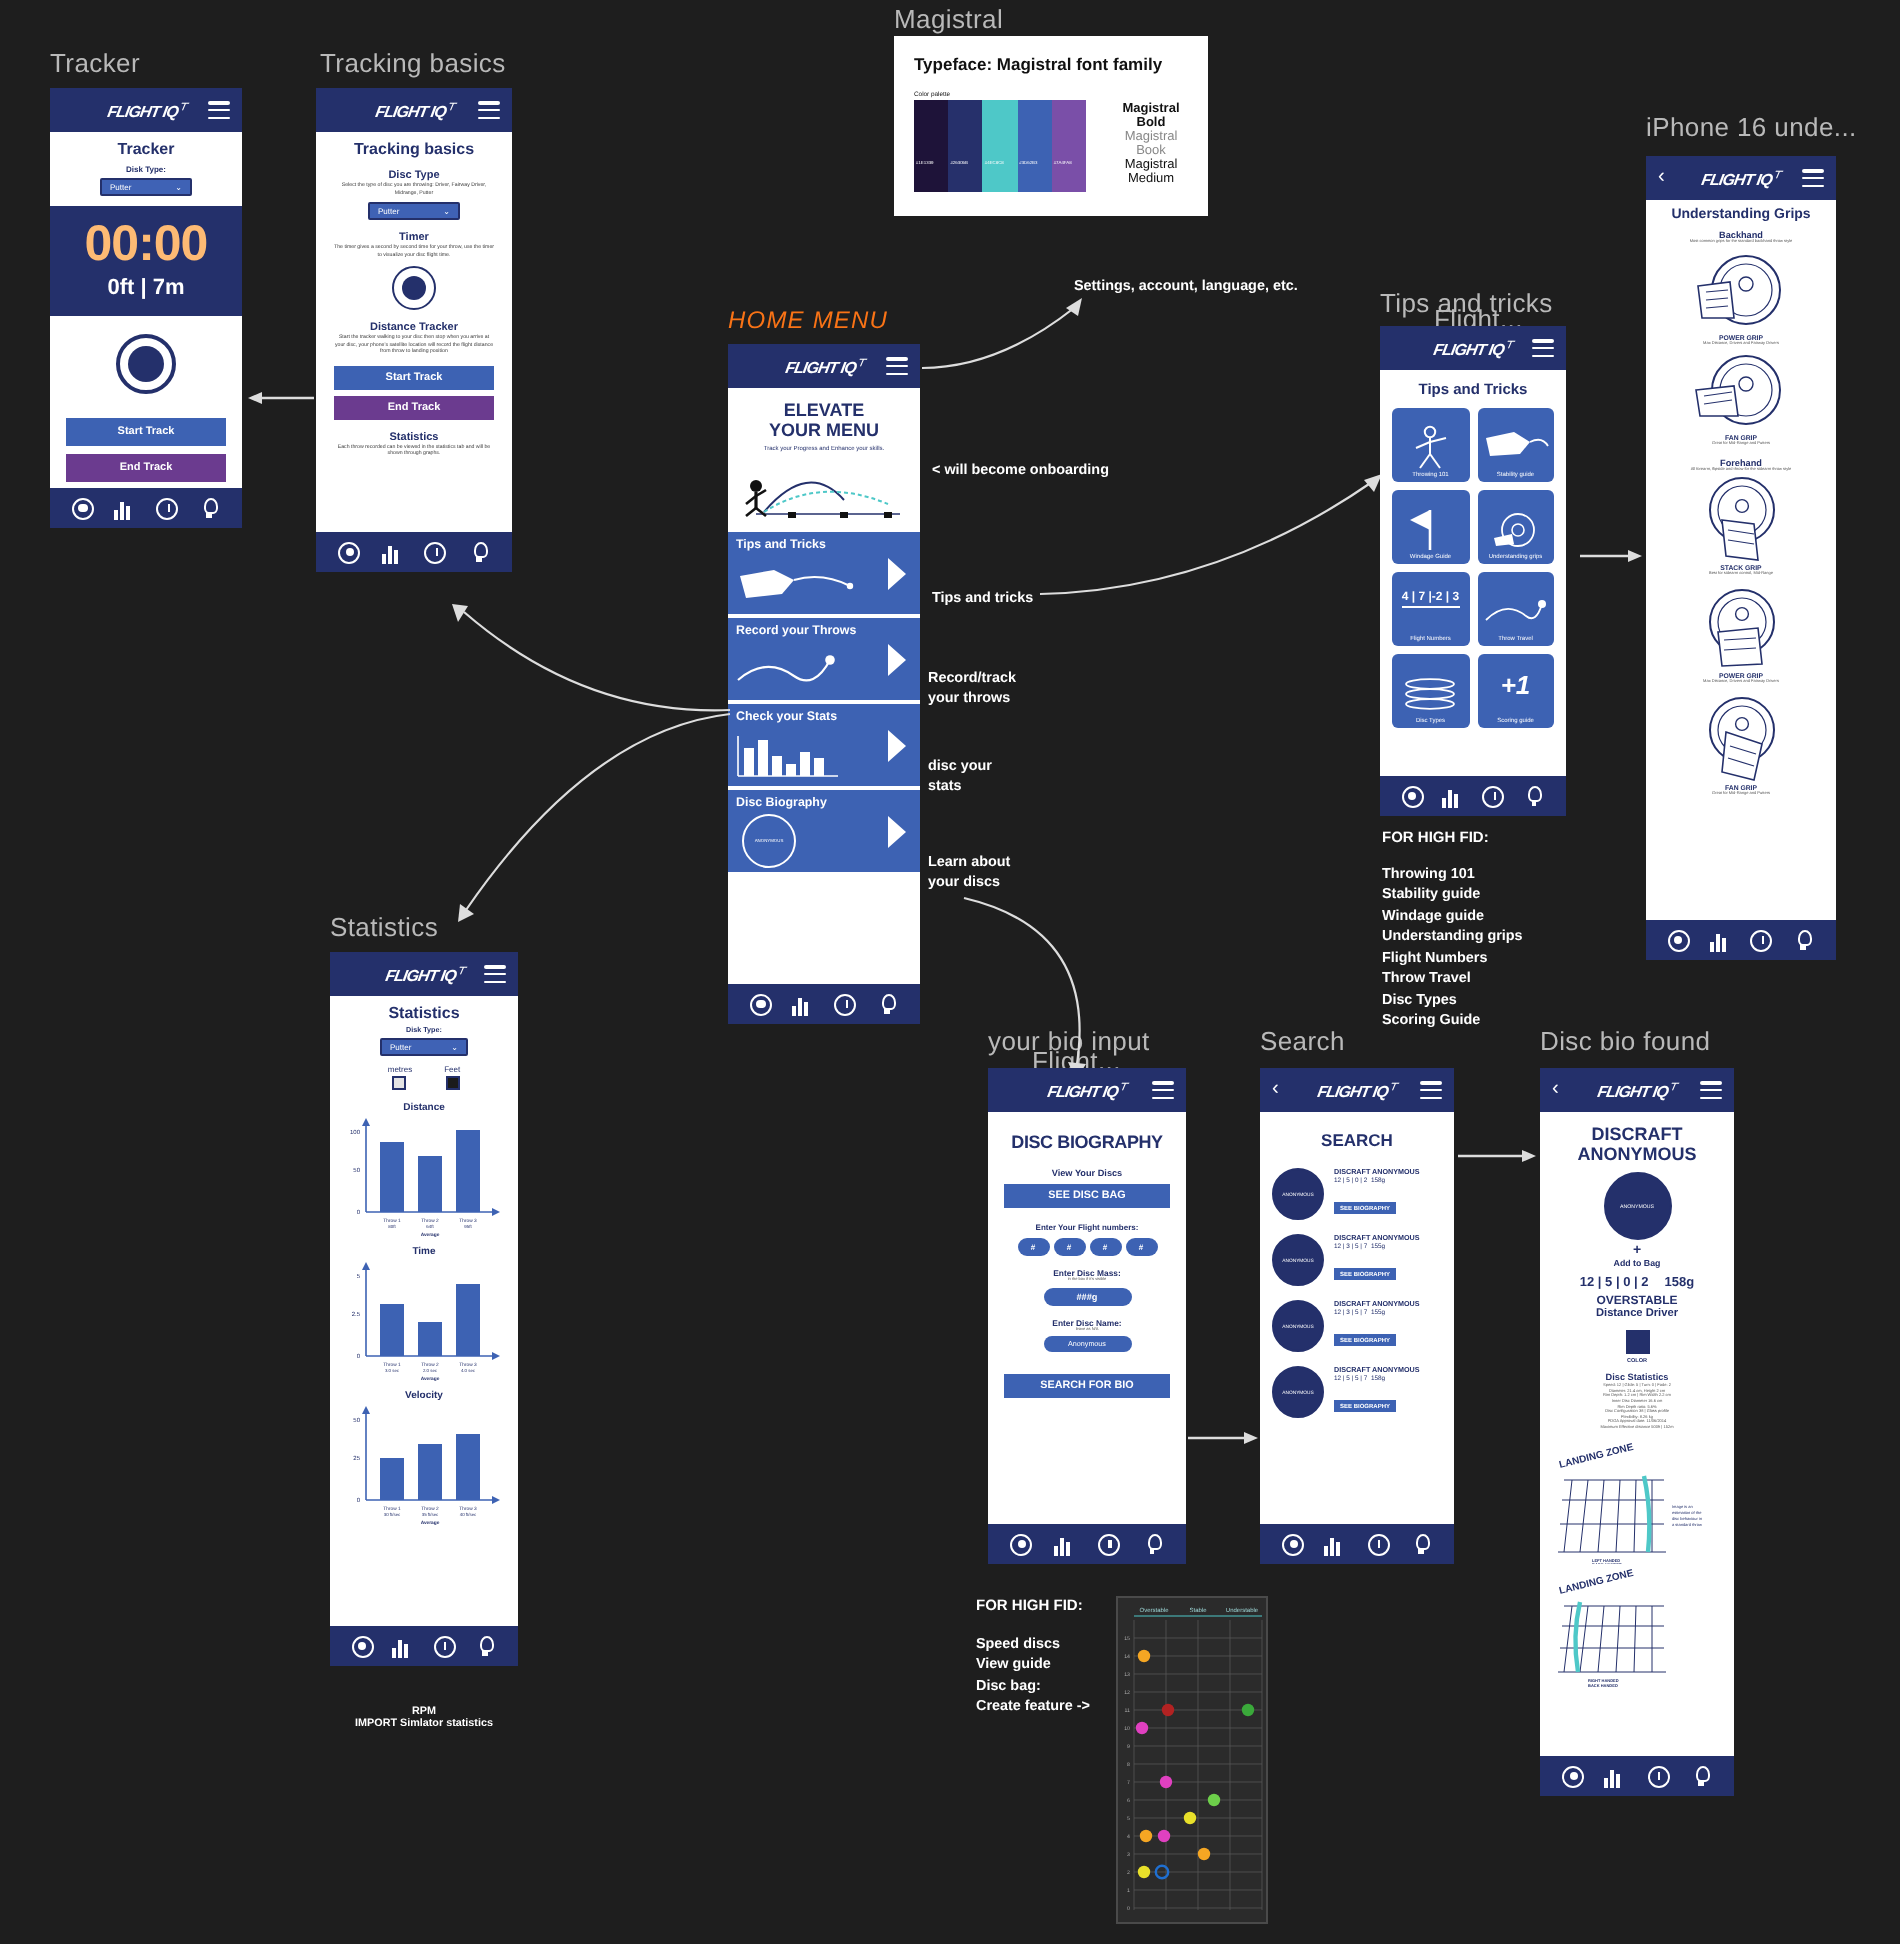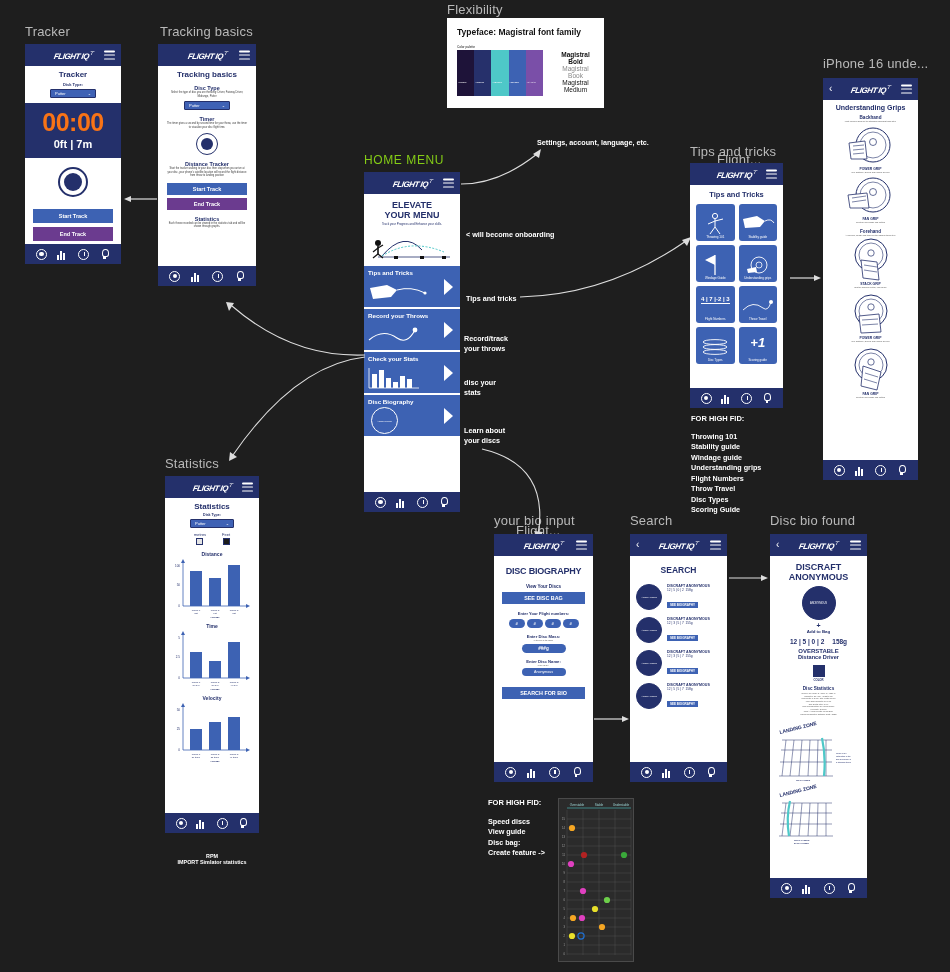--- a/index.html
+++ b/index.html
@@ -81,21 +81,21 @@
     font-size:4px; padding:1px 4px; border-radius:1px;
     display:flex; justify-content:space-between; align-items:center;
   }
   .btn-blue { background:#3d62b3; color:#fff; font-weight:bold; text-align:center; }
   .btn-purple { background:#6b3b8f; color:#fff; font-weight:bold; text-align:center; }
 
   
   #tracker { left:25px; top:44px; width:96px; height:220px; }
   .trk-head { padding:4px 0 5px; }
   .trk-timer { background:#24306b; text-align:center; padding:7px 0 8px; }
-  .trk-timer .big { font-size:25px; font-weight:bold; color:#f97316; letter-spacing:-0.5px; line-height:1; }
+  .trk-timer .big { font-size:25px; font-weight:bold; color:#fdba74; letter-spacing:-0.5px; line-height:1; }
   .trk-timer .sub { font-size:11px; font-weight:bold; color:#fff; margin-top:3px; }
   .dial { width:30px; height:30px; border:2px solid #24306b; border-radius:50%; margin:9px auto 0; position:relative; }
   .dial::after { content:''; position:absolute; inset:4px; background:#24306b; border-radius:50%; }
 
   
   #tbasics { left:158px; top:44px; width:98px; height:242px; }
 
   
   #home { left:364px; top:172px; width:96px; height:340px; }
   .hm-card { background:#3d62b3; position:relative; color:#fff; }
@@ -146,22 +146,22 @@
   
   #scatter { left:558px; top:798px; width:76px; height:164px; background:#2b2b2b; border:1px solid #4a4a4a; }
 </style>
 </head>
 <body>
 
 <div class="canvas">
 
   <div class="abs caption" style="left:25px;top:24px;">Tracker</div>
   <div class="abs caption" style="left:160px;top:24px;">Tracking basics</div>
-  <div class="abs caption" style="left:447px;top:2px;">Flexibility</div>
-  <div class="abs caption" style="left:364px;top:153px;font-size:12px;color:#84cc16;letter-spacing:.6px;">HOME MENU</div>
+  <div class="abs caption" style="left:447px;top:2px;">Magistral</div>
+  <div class="abs caption" style="left:364px;top:153px;font-size:12px;color:#f97316;letter-spacing:.6px;font-style:italic;">HOME MENU</div>
   <div class="abs caption" style="left:690px;top:144px;">Tips and tricks</div>
   <div class="abs caption" style="left:717px;top:152px;">Flight...</div>
   <div class="abs caption" style="left:823px;top:56px;">iPhone 16 unde...</div>
   <div class="abs caption" style="left:165px;top:456px;">Statistics</div>
   <div class="abs caption" style="left:494px;top:513px;">your bio input</div>
   <div class="abs caption" style="left:516px;top:523px;">Flight...</div>
   <div class="abs caption" style="left:630px;top:513px;">Search</div>
   <div class="abs caption" style="left:770px;top:513px;">Disc bio found</div>
 
   <div class="abs" id="styleguide">

